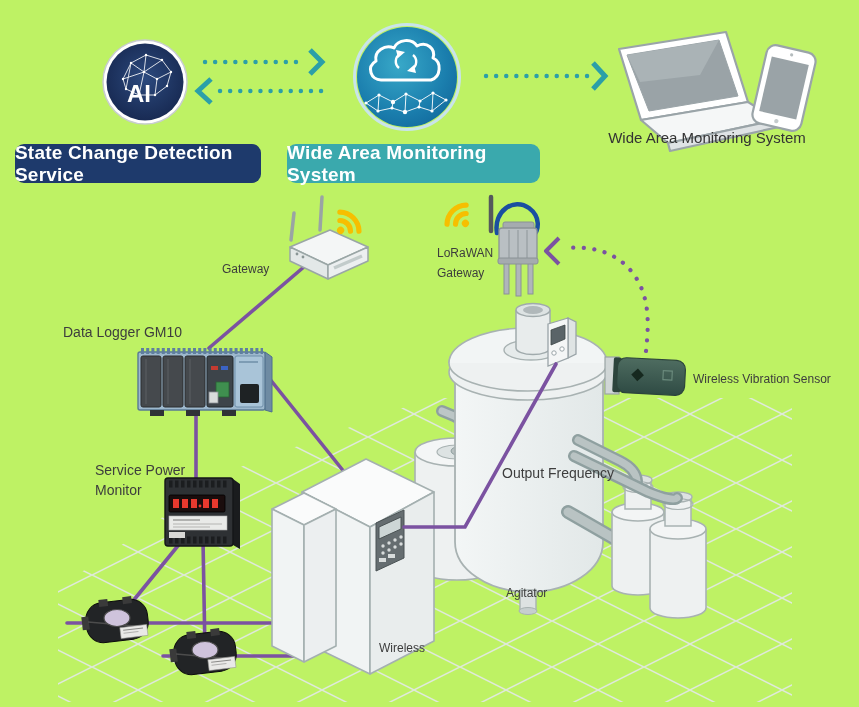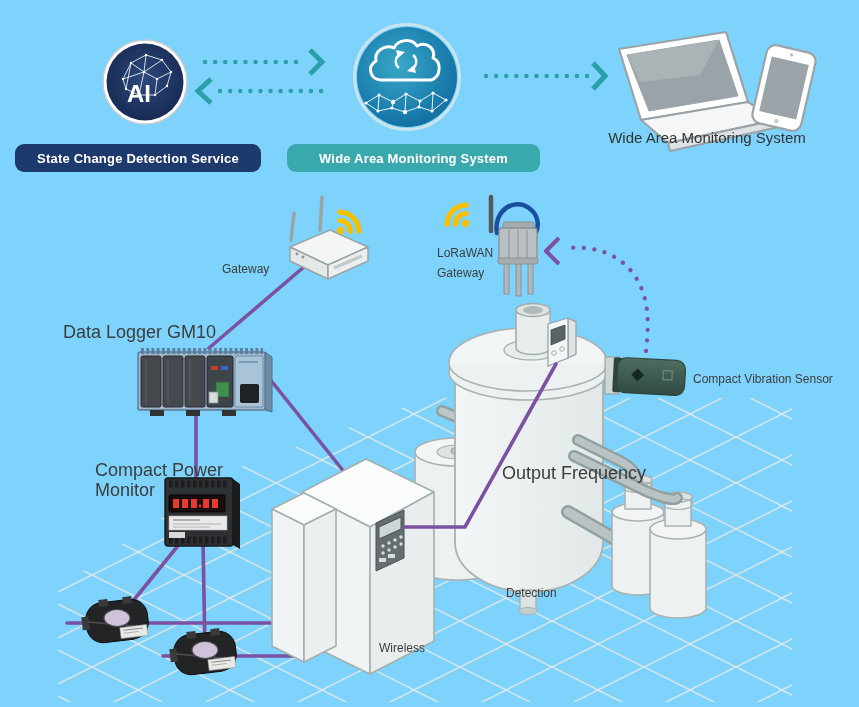--- a/index.html
+++ b/index.html
@@ -1,25 +1,25 @@
 <!DOCTYPE html>
 <html><head>
 <meta charset="utf-8">
 <style>
   html,body{margin:0;padding:0;background:#fff;}
-  #stage{position:relative;width:859px;height:707px;background:#7dd3fc;overflow:hidden;
+  #stage{position:relative;width:859px;height:707px;background:#bef264;overflow:hidden;
          font-family:"Liberation Sans","DejaVu Sans",sans-serif;}
   #scene{position:absolute;left:0;top:0;}
-  .banner{position:absolute;height:28px;border-radius:9px;color:#fff;
-          font-size:13px;font-weight:700;display:flex;align-items:center;justify-content:center;
+  .banner{position:absolute;height:39px;border-radius:9px;color:#fff;
+          font-size:19px;font-weight:700;display:flex;align-items:center;justify-content:center;
           letter-spacing:.2px;}
   .banner-navy{left:15px;top:144px;width:246px;background:#1e3a6c;}
   .banner-teal{left:287px;top:144px;width:253px;background:#3aa9ad;}
   .lbl{position:absolute;color:#3d3d3d;font-size:12px;white-space:nowrap;line-height:20px;}
-  .lbl-14{font-size:18px;}
+  .lbl-14{font-size:14px;}
   .weblabel{position:absolute;left:572px;top:128px;width:270px;text-align:center;
             color:#333;font-size:15px;line-height:19px;}
 </style>
 </head>
 <body>
 
 <div id="stage">
 
 <svg id="scene" width="859" height="707" viewBox="0 0 859 707">
   <defs>
@@ -346,21 +346,21 @@
   <div>Wide Area Monitoring System</div>
 </div>
 
 <div class="lbl" style="left:222px;top:259px;">Gateway</div>
 <div class="lbl" style="left:437px;top:243px;">
   <div>LoRaWAN</div>
   <div>Gateway</div>
 </div>
 <div class="lbl lbl-14" style="left:63px;top:322px;">Data Logger GM10</div>
 <div class="lbl lbl-14" style="left:95px;top:460px;">
-  <div>Compact Power</div>
+  <div>Service Power</div>
   <div>Monitor</div>
 </div>
 <div class="lbl lbl-14" style="left:502px;top:463px;">Output Frequency</div>
-<div class="lbl" style="left:506px;top:583px;">Detection</div>
+<div class="lbl" style="left:506px;top:583px;">Agitator</div>
 <div class="lbl" style="left:379px;top:638px;">Wireless</div>
-<div class="lbl" style="left:693px;top:369px;">Compact Vibration Sensor</div>
+<div class="lbl" style="left:693px;top:369px;">Wireless Vibration Sensor</div>
 
 </div>
 
 </body></html>

